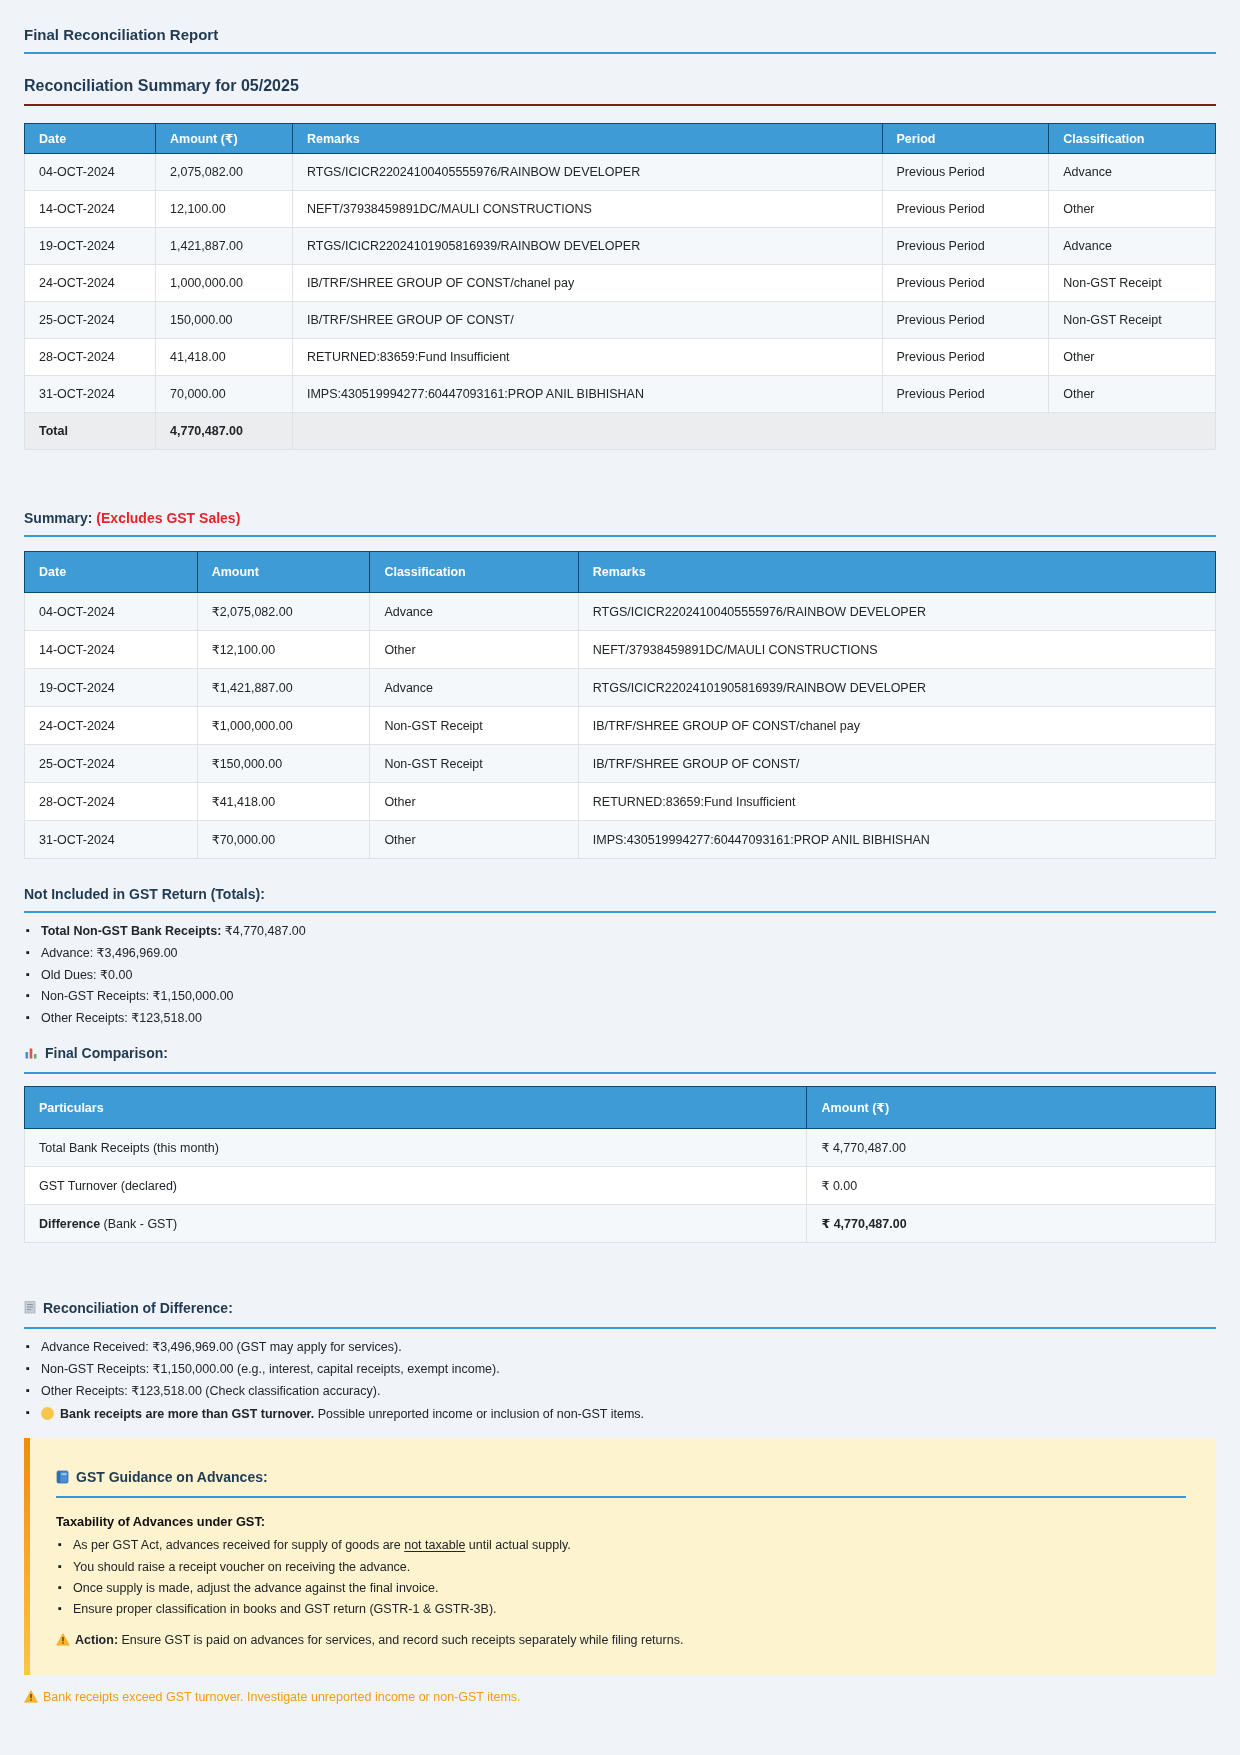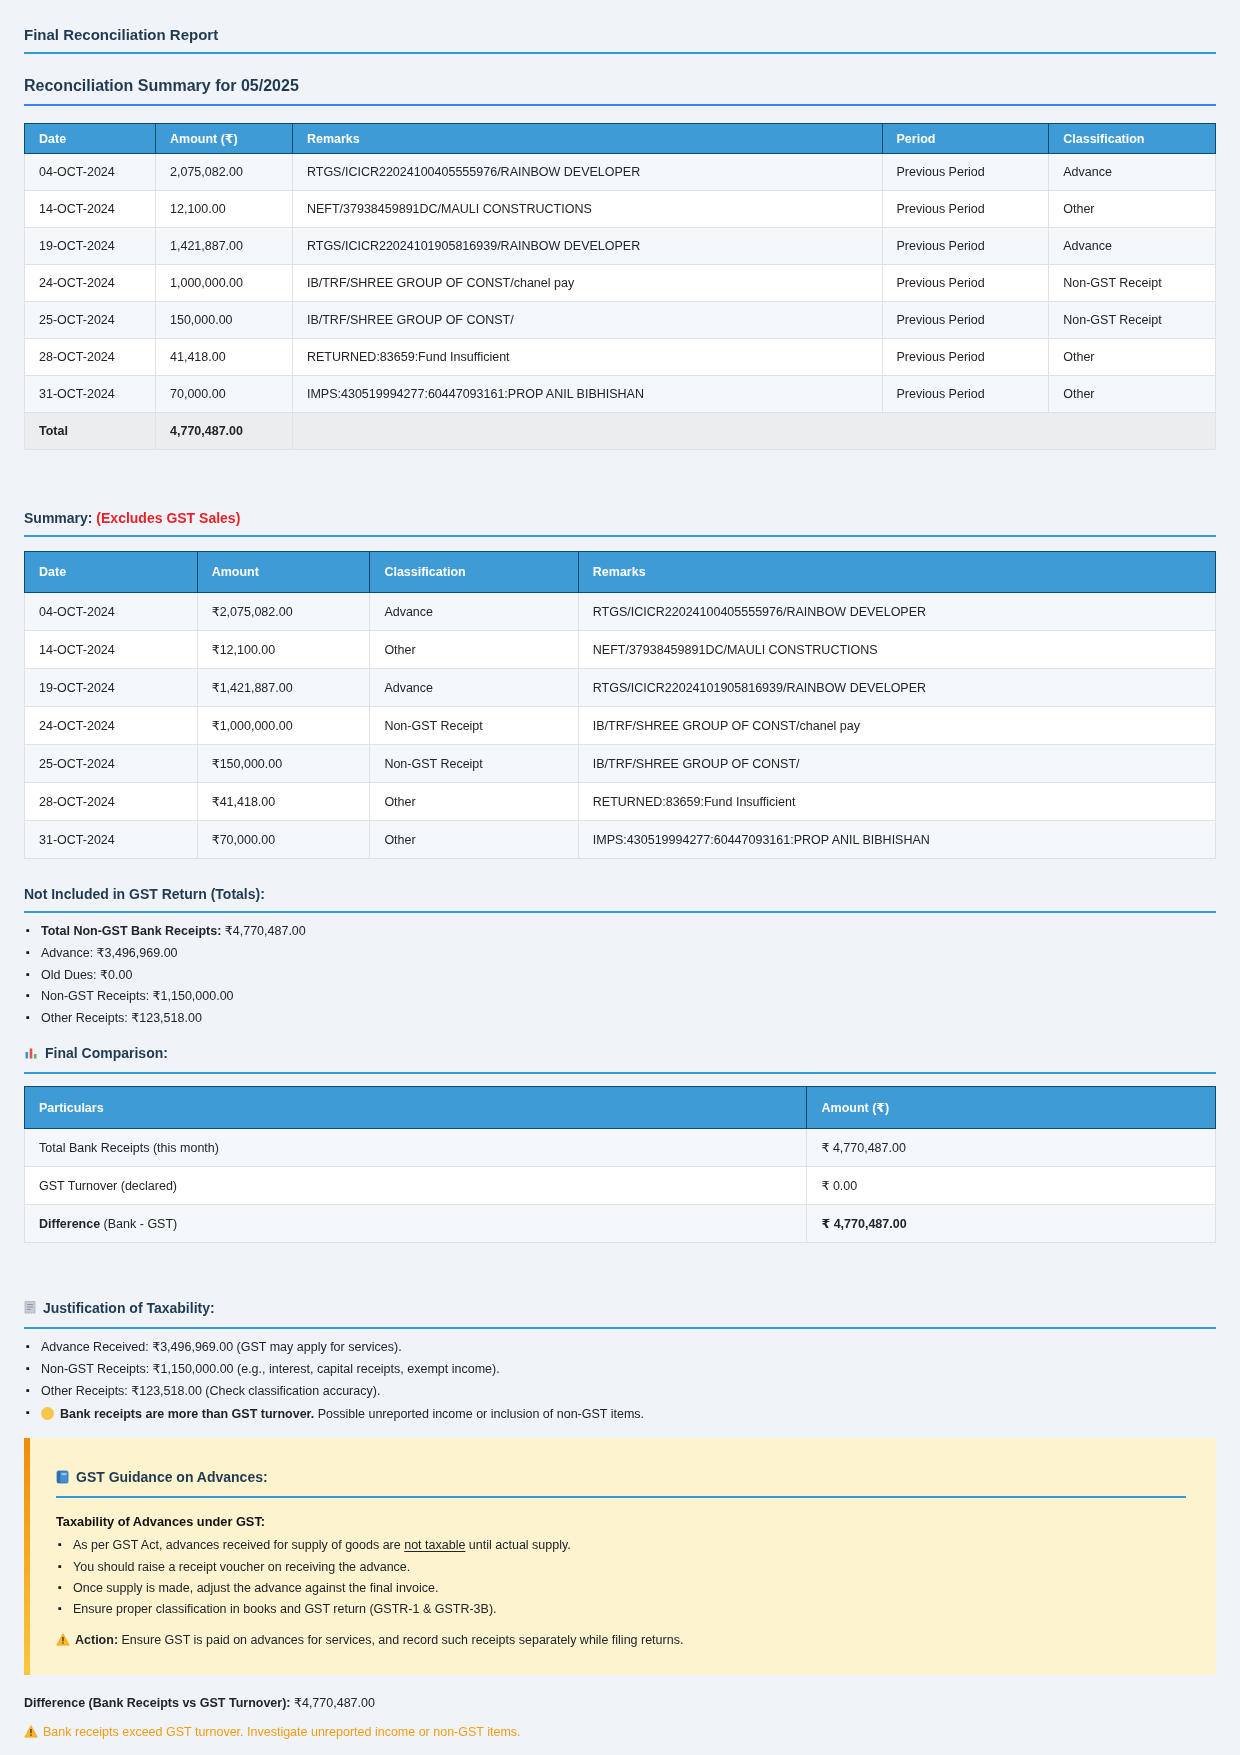--- a/index.html
+++ b/index.html
@@ -14,21 +14,21 @@
   .page { padding:26px 24px 0 24px; }
 
   h1.doc-title {
     font-size:15px; font-weight:bold; color:#1f3a52;
     margin:0 0 23px 0; padding-bottom:9px;
     border-bottom:2px solid #3498db;
   }
   h2.doc-sub {
     font-size:16px; font-weight:bold; color:#1f3a52;
     margin:0 0 17px 0; padding-bottom:9px;
-    border-bottom:2px solid #3b82f6;
+    border-bottom:2px solid #7f1d1d;
   }
   .sec-h {
     font-size:14px; font-weight:bold; color:#1f3a52;
     padding-bottom:9px; border-bottom:2px solid #3498db;
     margin:0;
   }
   .sec-h .red { color:#e8222a; }
   .h-icon { display:inline-block; vertical-align:-2px; margin-right:7px; }
 
   table { width:100%; border-collapse:collapse; font-size:12.5px; table-layout:fixed; }
@@ -265,21 +265,21 @@
         <td><span class="b">₹ 4,770,487.00</span></td>
       </tr>
     </tbody>
   </table>
 
   <h3 class="sec-h"><span class="h-icon"><svg width="12" height="14" viewBox="0 0 12 14">
           <path d="M1 .5 h10 v12 l-1.6-1 -1.7 1 -1.7-1 -1.7 1 -1.7-1 -1.6 1 Z" fill="#c7cdd4" stroke="#9aa3ad" stroke-width="0.6"></path>
           <rect x="3" y="3" width="6" height="1" fill="#8d97a1"></rect>
           <rect x="3" y="5.5" width="6" height="1" fill="#8d97a1"></rect>
           <rect x="3" y="8" width="4" height="1" fill="#8d97a1"></rect>
-        </svg></span><span>Justification of Taxability:</span></h3>
+        </svg></span><span>Reconciliation of Difference:</span></h3>
   <ul class="sq">
     <li><span class="b"></span><span>Advance Received: ₹3,496,969.00 (GST may apply for services).</span></li>
     <li><span class="b"></span><span>Non-GST Receipts: ₹1,150,000.00 (e.g., interest, capital receipts, exempt income).</span></li>
     <li><span class="b"></span><span>Other Receipts: ₹123,518.00 (Check classification accuracy).</span></li>
     <li><span class="dot"></span><span class="b">Bank receipts are more than GST turnover.</span><span> Possible unreported income or inclusion of non-GST items.</span></li>
   </ul>
 
   <div class="guidance">
     <h3 class="sec-h"><span class="h-icon"><svg width="13" height="14" viewBox="0 0 13 14">
             <rect x="1" y="1" width="11" height="12" rx="1.5" fill="#4a8fd4" stroke="#2f6daa" stroke-width="0.8"></rect>
@@ -293,20 +293,19 @@
       <li><span>Once supply is made, adjust the advance against the final invoice.</span><u></u><span></span></li>
       <li><span>Ensure proper classification in books and GST return (GSTR-1 &amp; GSTR-3B).</span><u></u><span></span></li>
     </ul>
     <p class="action-line"><span class="w-icon"><svg width="14" height="13" viewBox="0 0 14 13">
             <path d="M7 .6 L13.4 12.2 H.6 Z" fill="#f8b62c" stroke="#e89b0c" stroke-width="0.5"></path>
             <rect x="6.35" y="4" width="1.3" height="4.2" fill="#4a3000"></rect>
             <rect x="6.35" y="9.3" width="1.3" height="1.4" fill="#4a3000"></rect>
           </svg></span><span class="b">Action:</span><span> Ensure GST is paid on advances for services, and record such receipts separately while filing returns.</span></p>
   </div>
 
-  <p class="foot-diff"><span class="b">Difference (Bank Receipts vs GST Turnover):</span><span> ₹4,770,487.00</span></p>
   <p class="foot-warn"><span class="w-icon"><svg width="14" height="13" viewBox="0 0 14 13">
           <path d="M7 .6 L13.4 12.2 H.6 Z" fill="#f8b62c" stroke="#e89b0c" stroke-width="0.5"></path>
           <rect x="6.35" y="4" width="1.3" height="4.2" fill="#4a3000"></rect>
           <rect x="6.35" y="9.3" width="1.3" height="1.4" fill="#4a3000"></rect>
         </svg></span><span>Bank receipts exceed GST turnover. Investigate unreported income or non-GST items.</span></p>
 
 </div>
 
 </body></html>

